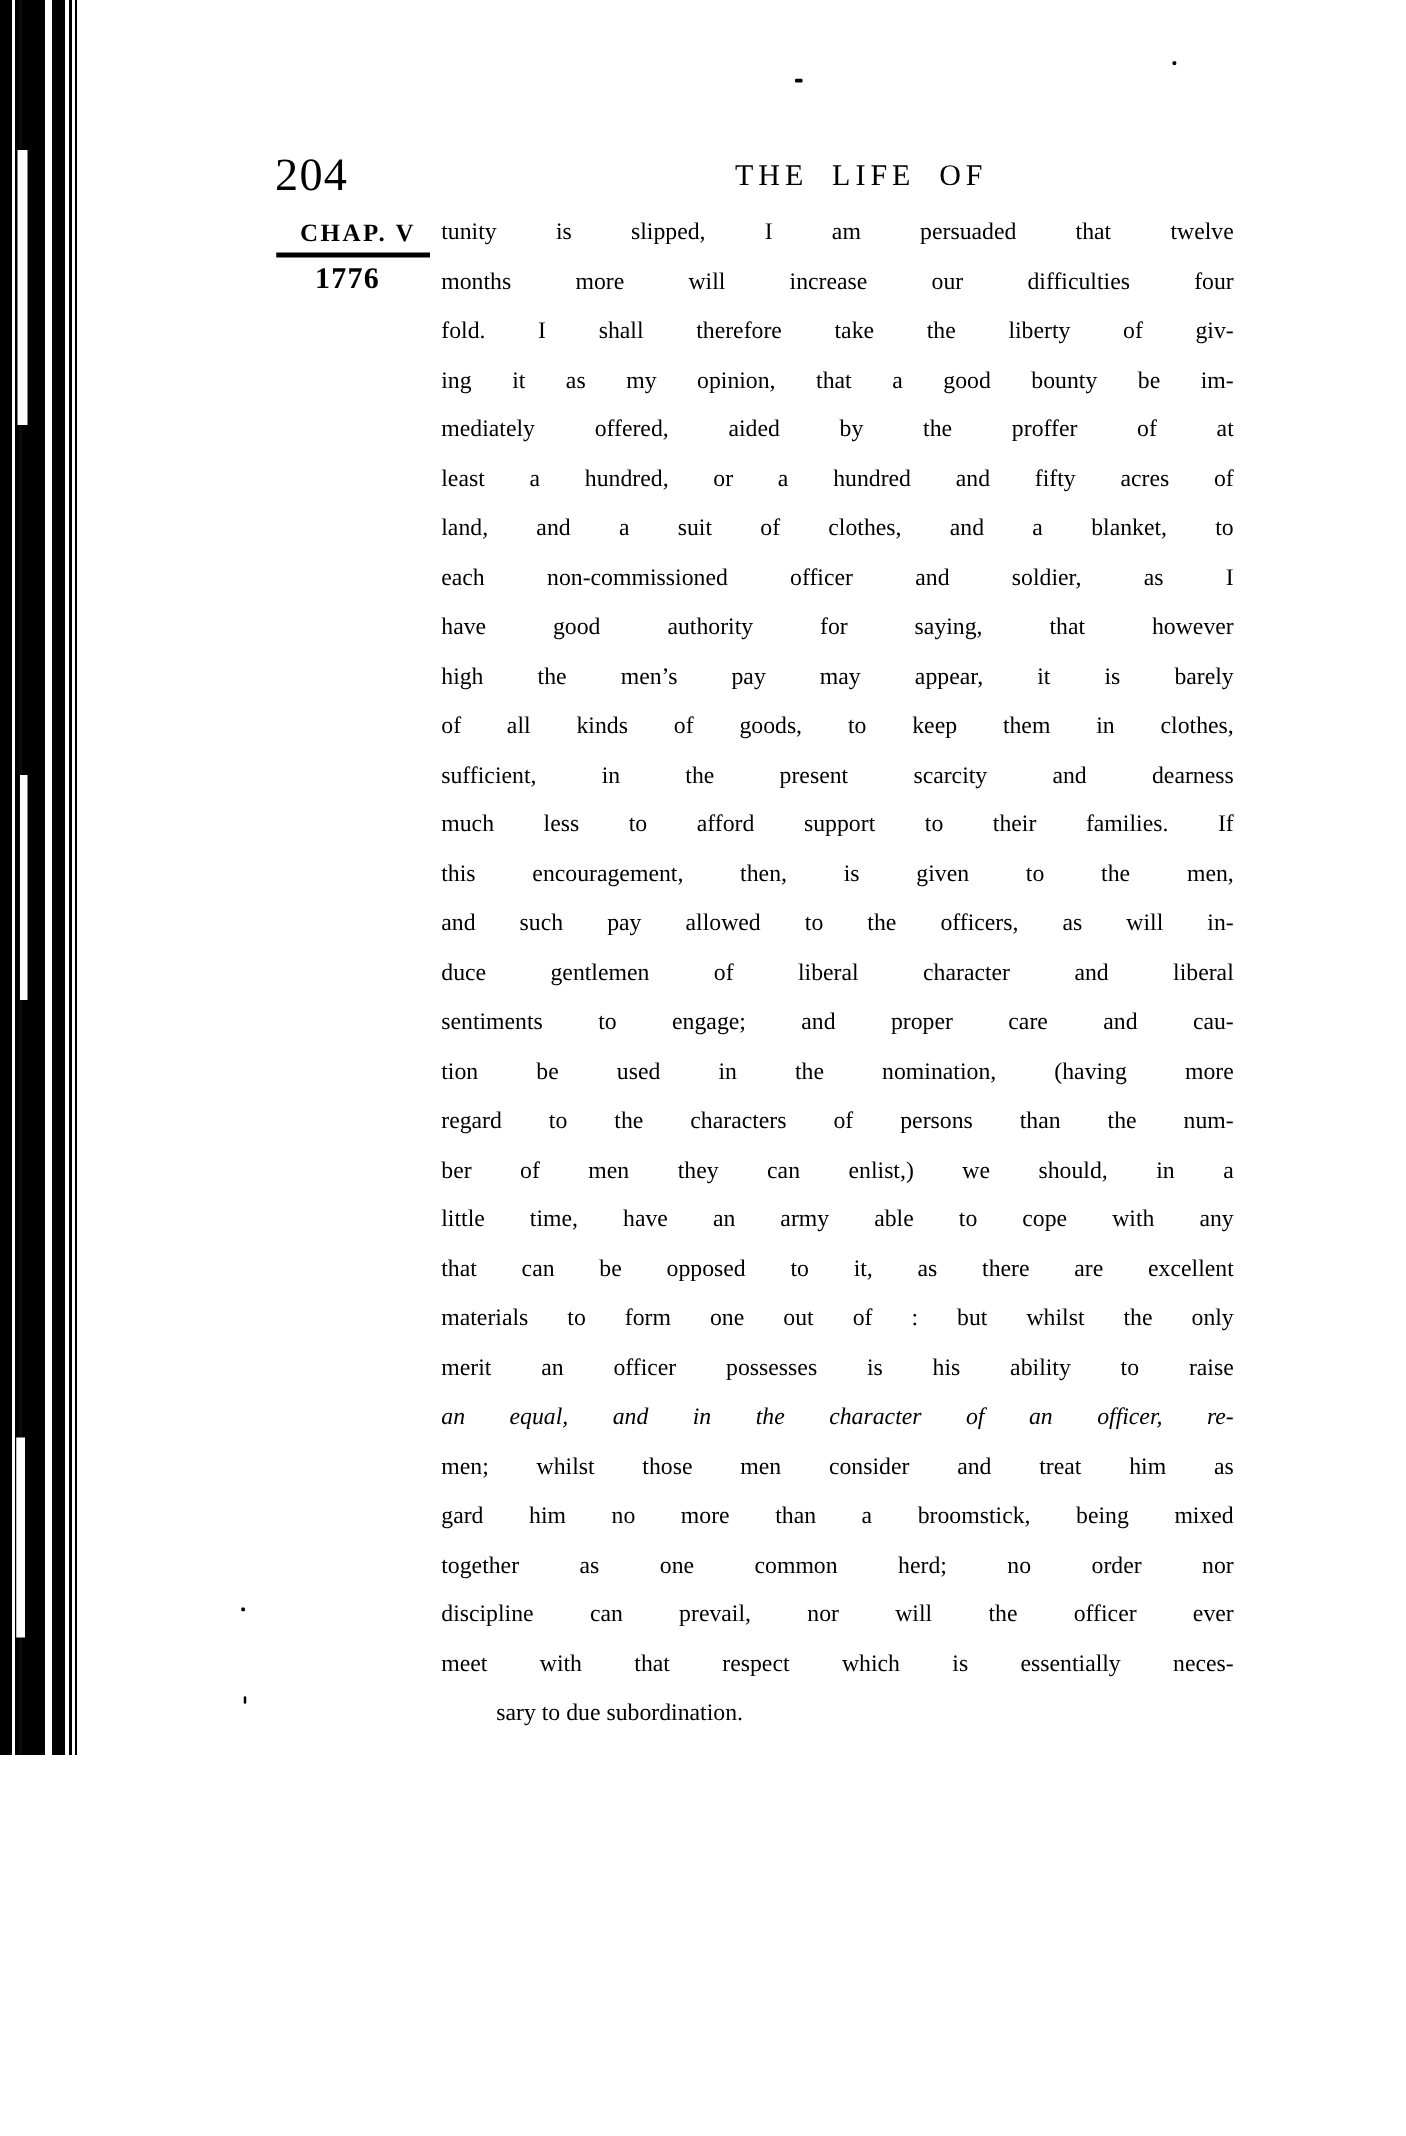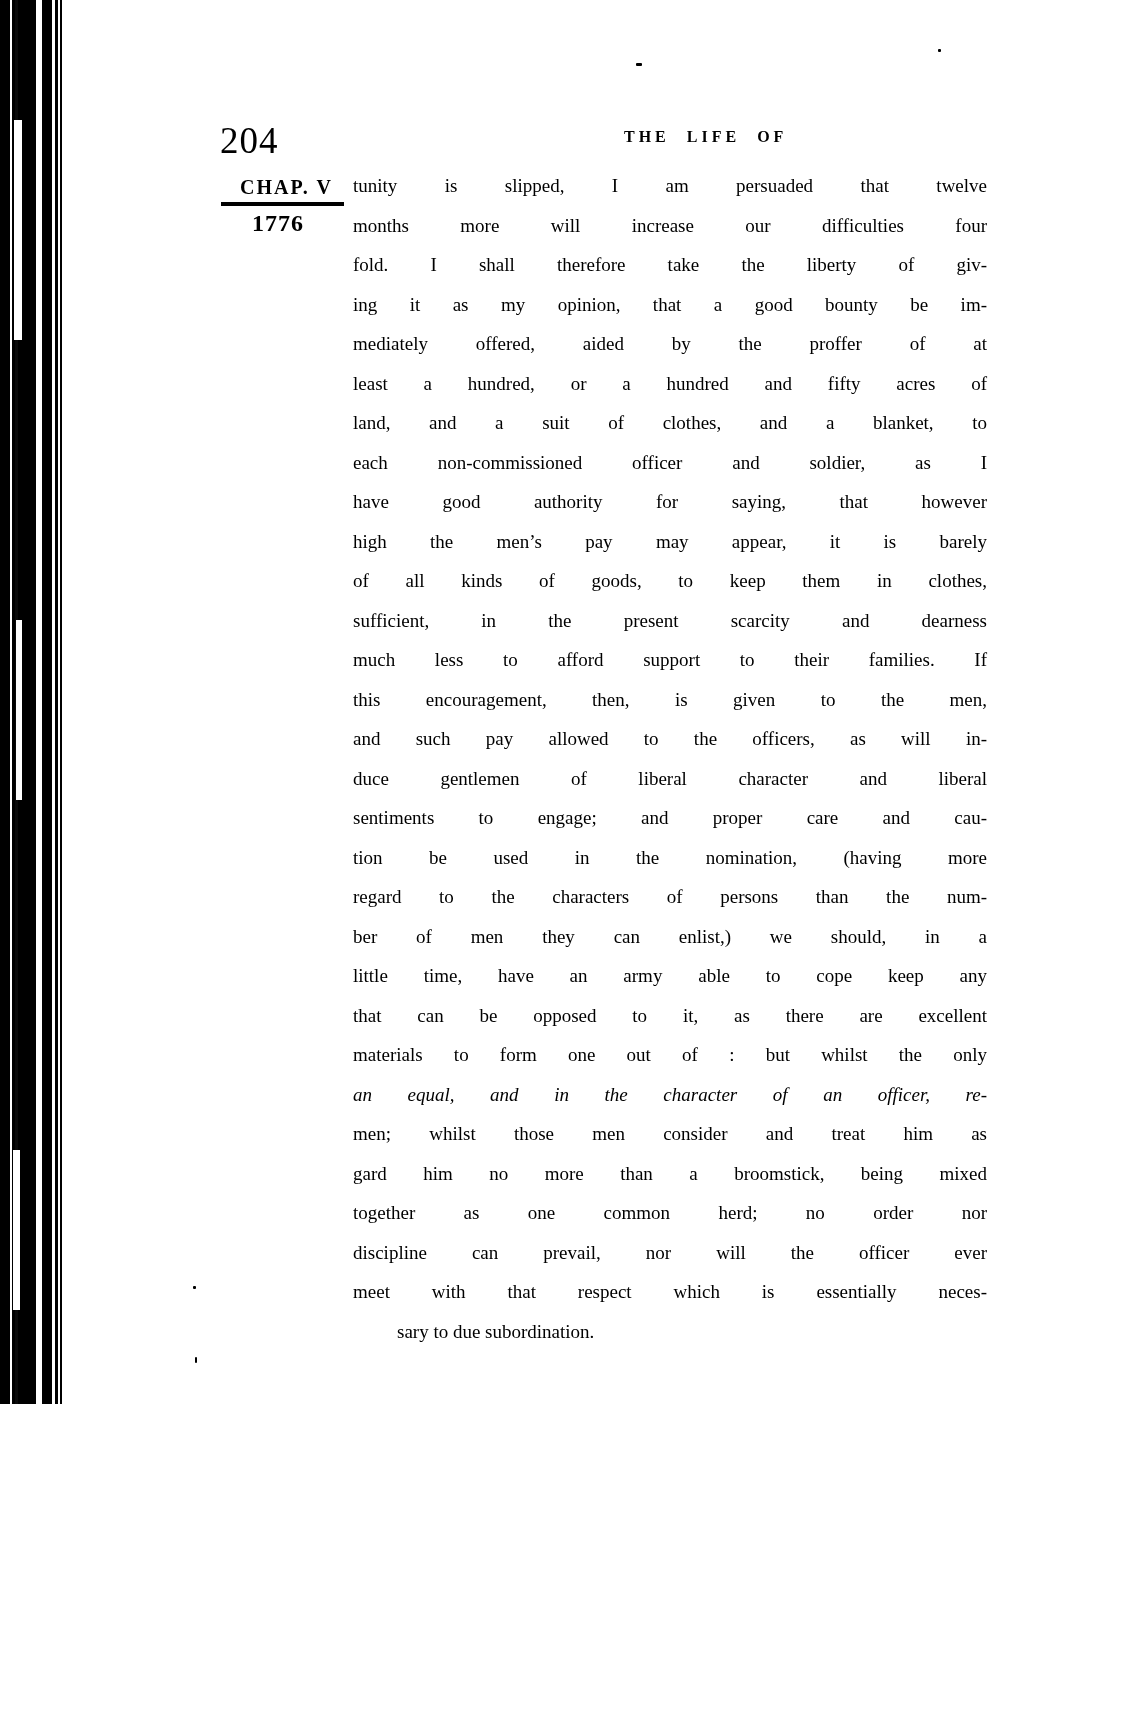--- a/index.html
+++ b/index.html
@@ -70,26 +70,25 @@
 
   .page-number {
     position: absolute;
     left: 220px; top: 119px;
     font-size: 37px;
     letter-spacing: 1px;
   }
   .running-header {
     position: absolute;
     left: 588px; top: 128px;
-    font-size: 16px;
-    font-weight: 700;
+    font-size: 24px;
+    font-weight: 400;
     letter-spacing: 4px;
     word-spacing: 9px;
     white-space: nowrap;
-    margin-left: 36px;
   }
 
   .sidenote-chapter {
     position: absolute;
     left: 240px; top: 176px;
     font-size: 20px;
     font-weight: 700;
     letter-spacing: 2px;
     white-space: nowrap;
   }
@@ -155,23 +154,24 @@
     <div class="line">of all kinds of goods, to keep them in clothes,</div>
     <div class="line">sufficient, in the present scarcity and dearness</div>
     <div class="line">much less to afford support to their families. If</div>
     <div class="line">this encouragement, then, is given to the men,</div>
     <div class="line">and such pay allowed to the officers, as will in-</div>
     <div class="line">duce gentlemen of liberal character and liberal</div>
     <div class="line">sentiments to engage; and proper care and cau-</div>
     <div class="line">tion be used in the nomination, (having more</div>
     <div class="line">regard to the characters of persons than the num-</div>
     <div class="line">ber of men they can enlist,) we should, in a</div>
-    <div class="line">little time, have an army able to cope keep any</div>
+    <div class="line">little time, have an army able to cope with any</div>
     <div class="line">that can be opposed to it, as there are excellent</div>
     <div class="line">materials to form one out of : but whilst the only</div>
+    <div class="line">merit an officer possesses is his ability to raise</div>
     <div class="line italic">an equal, and in the character of an officer, re-</div>
     <div class="line">men; whilst those men consider and treat him as</div>
     <div class="line">gard him no more than a broomstick, being mixed</div>
     <div class="line">together as one common herd; no order nor</div>
     <div class="line">discipline can prevail, nor will the officer ever</div>
     <div class="line">meet with that respect which is essentially neces-</div>
     <div class="line last">sary to due subordination.</div>
   </div>
 
   <div class="speck sp1"></div>

